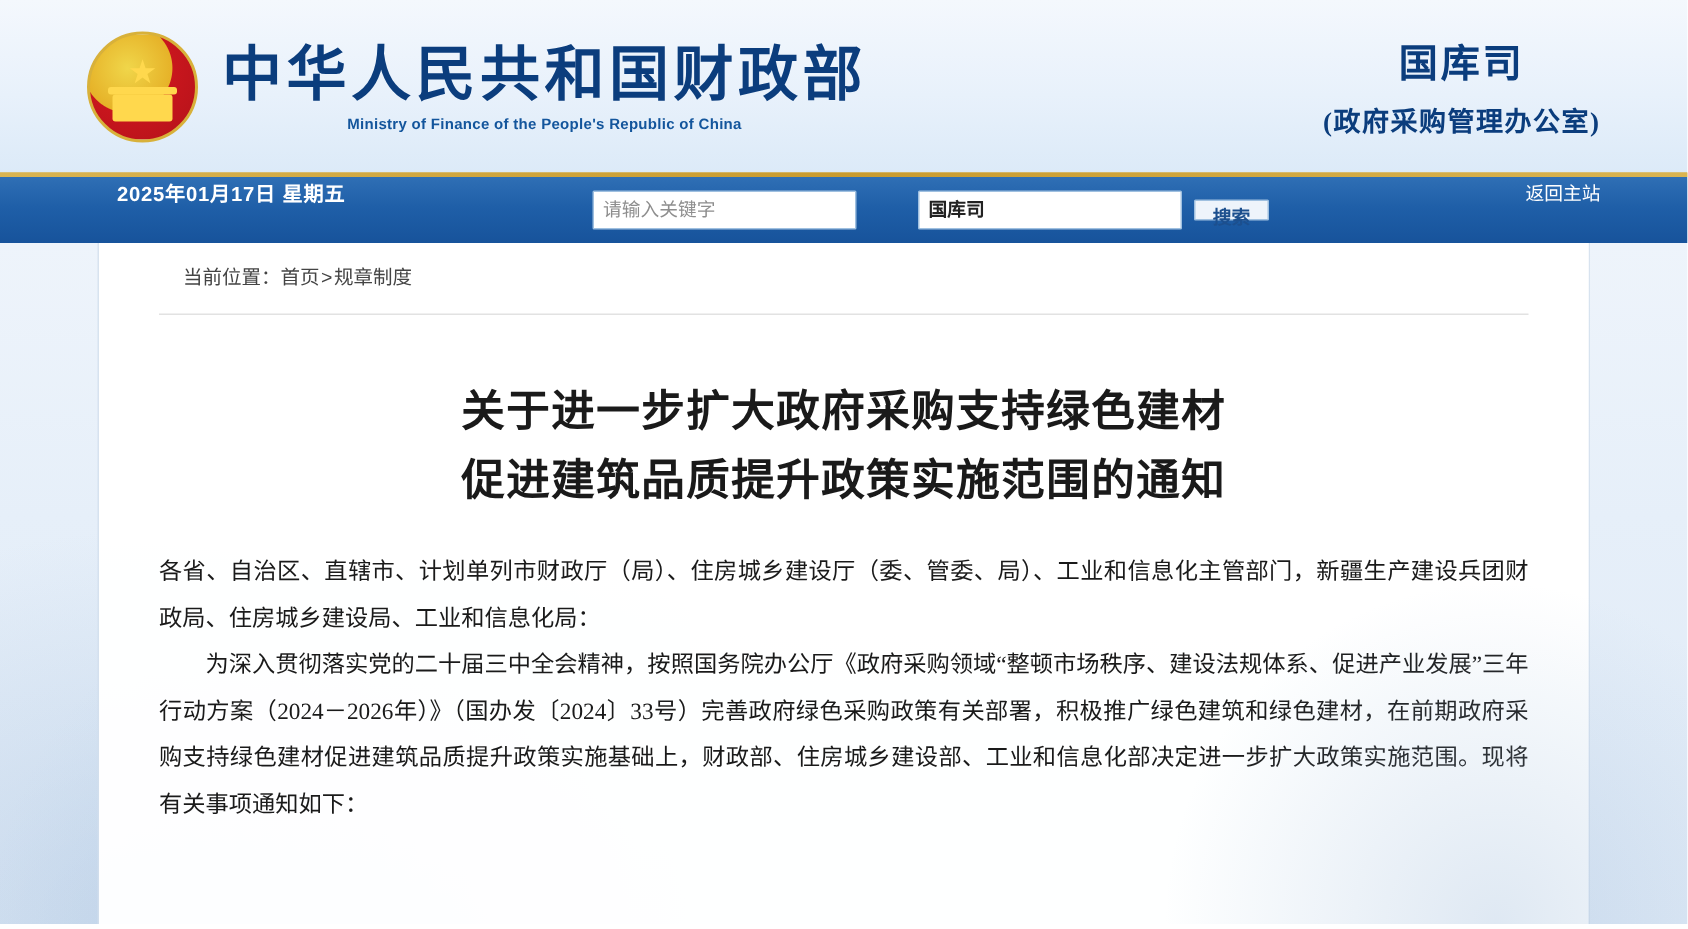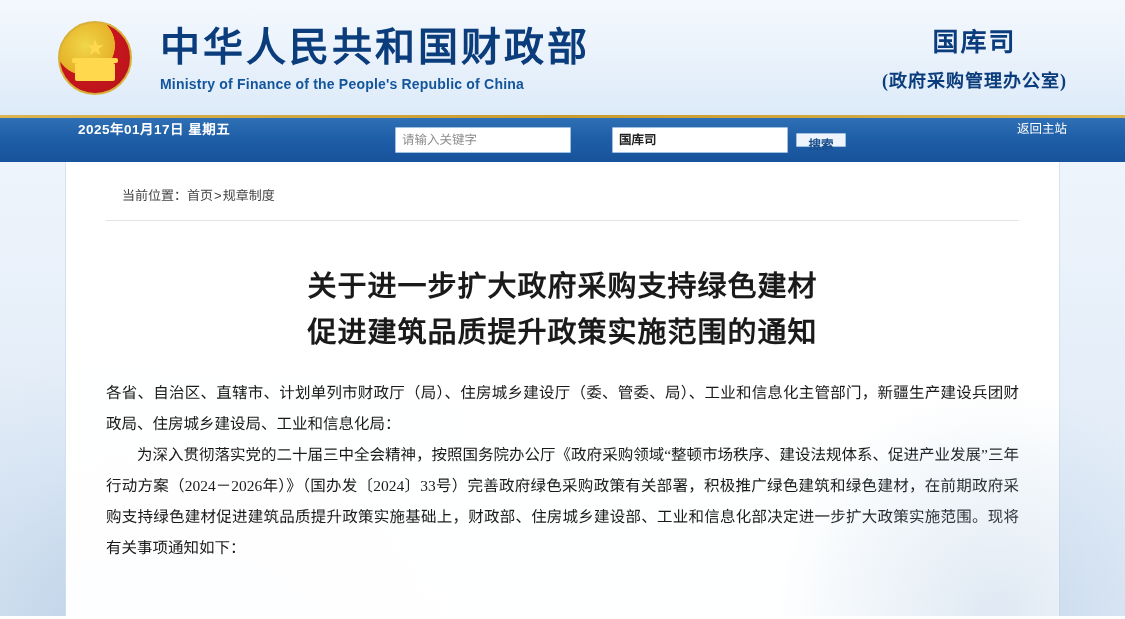--- a/index.html
+++ b/index.html
@@ -66,33 +66,34 @@
   }
   .emblem .gate::before {
     content: "";
     position: absolute;
     left: -3px; right: -3px; top: -5px;
     height: 5px;
     background: #ffd84d;
     border-radius: 2px;
   }
   .title-block {
-    margin-left: 28px;
+    margin-left: 16px;
+    text-align: center;
   }
   .title-cn {
     font-size: 40px;
     font-weight: bold;
     color: #0b3d7d;
     letter-spacing: 3px;
     line-height: 48px;
     font-family: "Liberation Serif", "DejaVu Serif", serif;
   }
   .title-en {
     margin-top: 4px;
-    font-size: 14px;
+    font-size: 10px;
     font-weight: bold;
     color: #13559c;
     letter-spacing: 0.2px;
   }
   .header-right {
     position: absolute;
     right: 58px;
     top: 26px;
     text-align: center;
     color: #0b3d7d;
@@ -216,21 +217,21 @@
     right: 66px;
     top: 0;
     bottom: 0;
     background: rgba(255,255,255,0.97);
     box-shadow: 0 0 0 1px rgba(210,222,236,0.8);
     padding: 0 40px;
     overflow: hidden;
   }
 
   .breadcrumb {
-    padding-top: 23px;
+    padding-top: 12px;
     padding-left: 16px;
     font-size: 13px;
     color: #444;
     border-bottom: 1px solid #e2e2e2;
     padding-bottom: 16px;
   }
   .breadcrumb .crumb-sep { margin: 0 1px; }
 
   .doc-title {
     margin-top: 42px;

